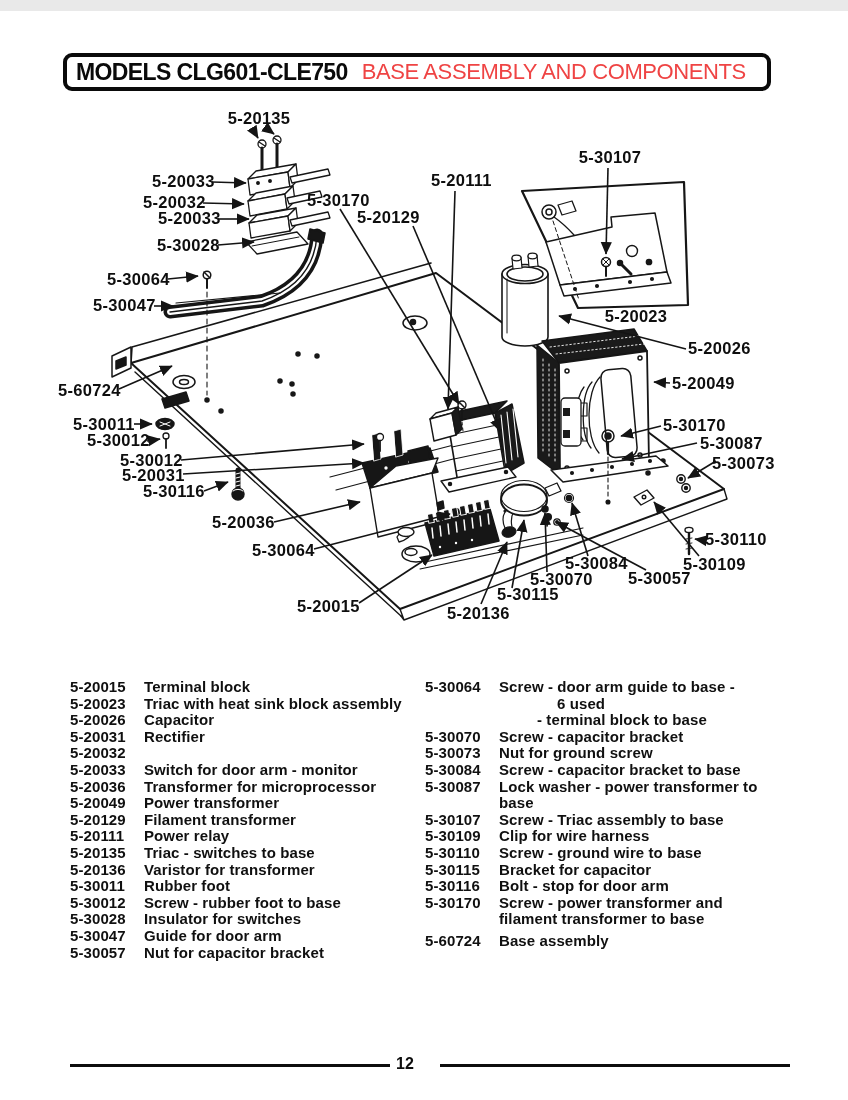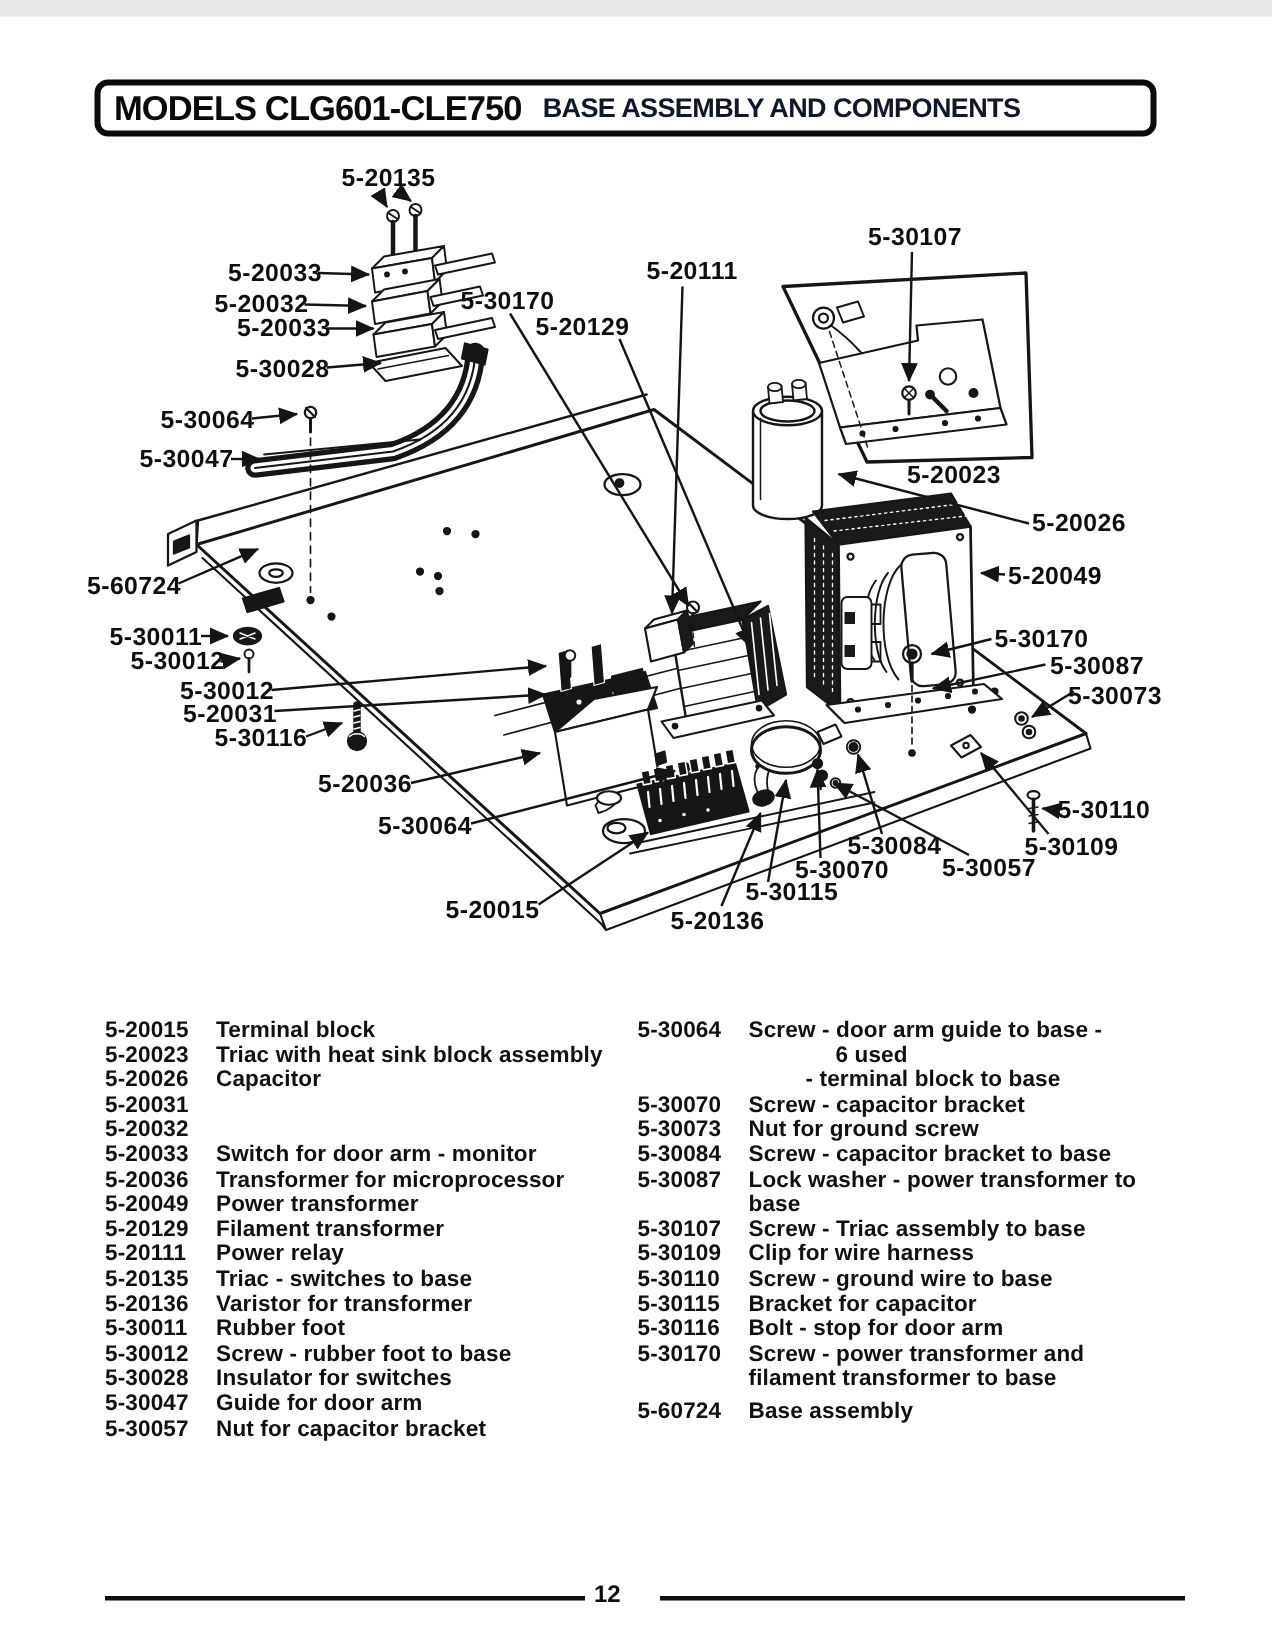--- a/index.html
+++ b/index.html
@@ -1,19 +1,19 @@
 <!DOCTYPE html>
 <html><head>
 <meta charset="utf-8">
 <style>
   html,body{margin:0;padding:0;background:#e9e9e9;}
   .page{position:relative;width:848px;height:1100px;background:#ffffff;font-family:"Liberation Sans",sans-serif;overflow:hidden;margin-top:11px;}
   .hdr{position:absolute;left:63px;top:42px;width:682px;height:30px;border:4px solid #0a0a0a;border-radius:9px;display:flex;align-items:center;padding:0 9px;gap:14px;background:#fff;}
   .hdr .models{font-size:23px;font-weight:bold;letter-spacing:-0.6px;color:#0a0a0a;white-space:nowrap;}
-  .hdr .title{font-size:18px;font-weight:bold;letter-spacing:-0.4px;color:#0f172a;white-space:nowrap;}
+  .hdr .title{font-size:22px;font-weight:normal;letter-spacing:-0.4px;color:#ef4444;white-space:nowrap;}
   .diagram{position:absolute;left:0;top:0;}
   .lbl{font-family:"Liberation Sans",sans-serif;font-size:16.5px;font-weight:bold;fill:#0e0e0e;letter-spacing:0.3px;}
   .parts{position:absolute;left:70px;top:668px;width:724px;display:flex;color:#101010;font-size:15px;font-weight:bold;letter-spacing:0.1px;}
   .pcol{display:flex;flex-direction:column;}
   .pcol.cleft{width:355px;flex:none;}
   .pcol.cright{flex:1;}
   .prow{display:flex;line-height:16.6px;}
   .pn{width:74px;flex:none;}
   .pd{flex:1;}
   .pd span{display:block;}
@@ -380,20 +380,23 @@
           </span>
         </div>
       <div class="prow">
           <span class="pn">5-20026</span>
           <span class="pd">
             <span>Capacitor</span>
           </span>
         </div>
       <div class="prow">
           <span class="pn">5-20031</span>
+          <span class="pd">
+            <span>Rectifier</span>
+          </span>
         </div>
       <div class="prow">
           <span class="pn">5-20032</span>
         </div>
       <div class="prow">
           <span class="pn">5-20033</span>
           <span class="pd">
             <span>Switch for door arm - monitor</span>
           </span>
         </div>

